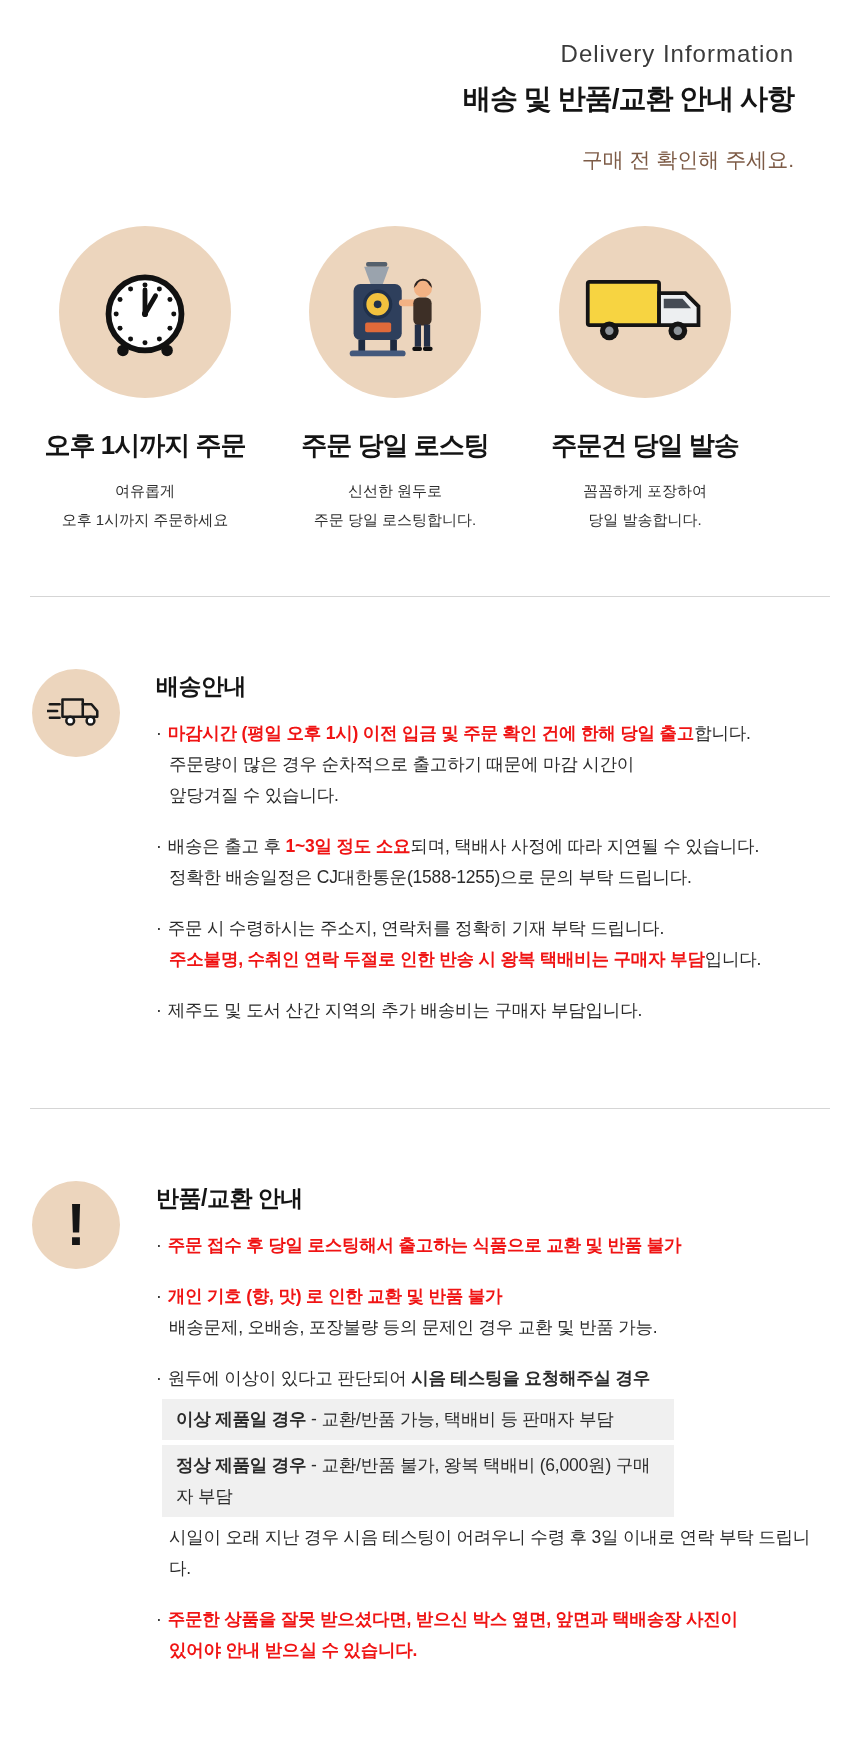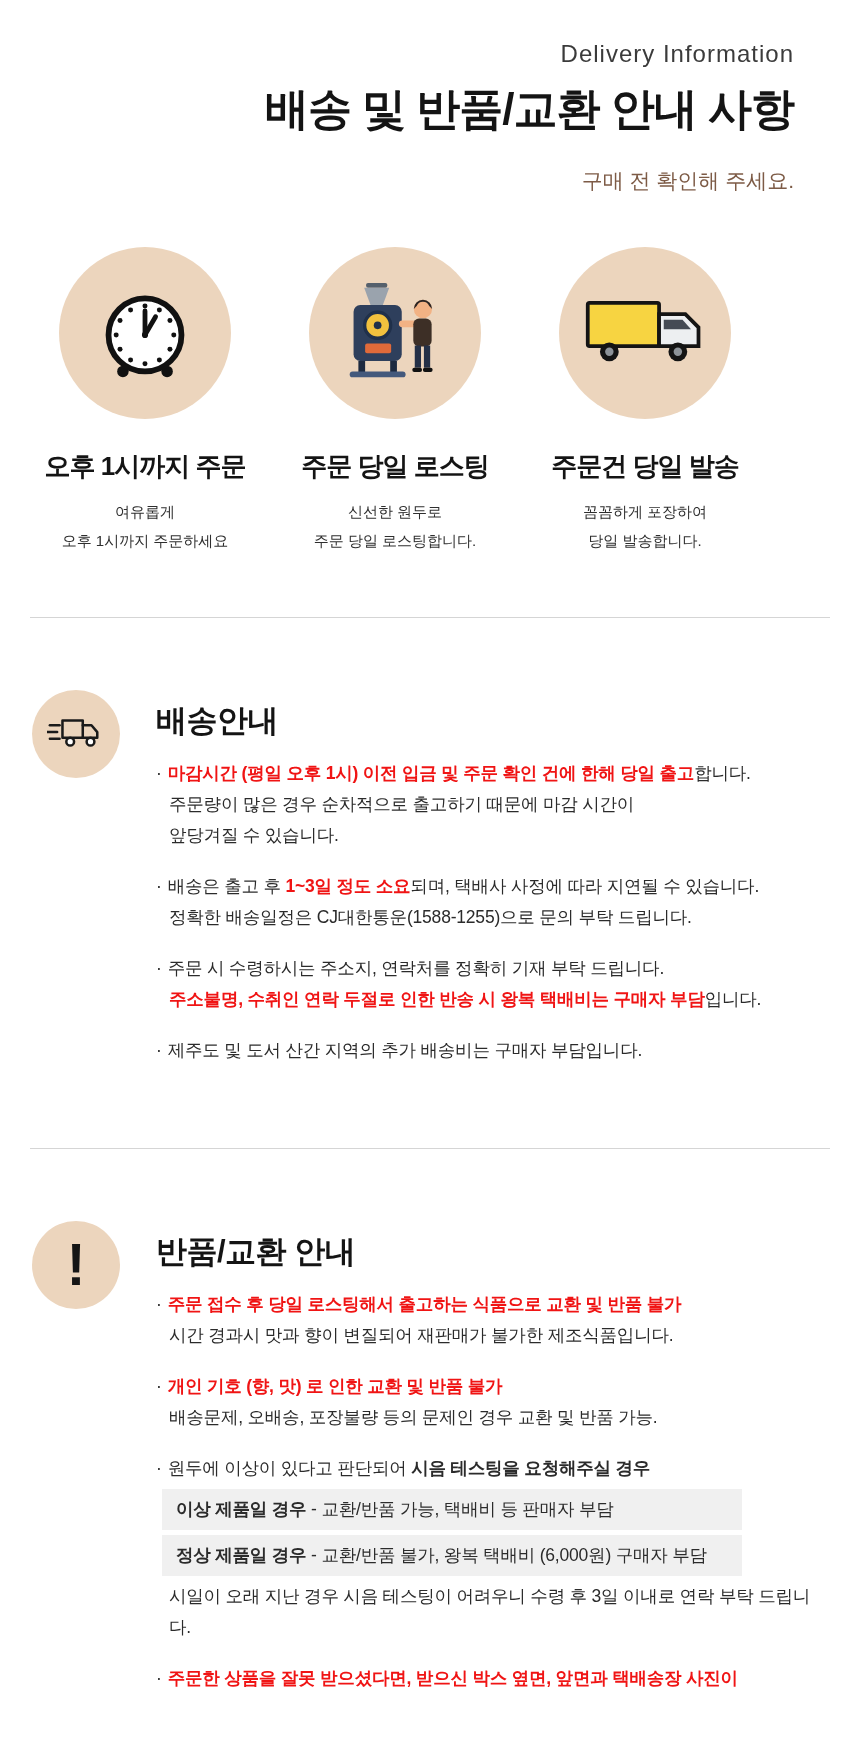--- a/index.html
+++ b/index.html
@@ -9,44 +9,44 @@
   body{
     width:860px; background:#ffffff; color:#2e2e2e;
     font-family:"Liberation Sans", sans-serif;
     -webkit-font-smoothing:antialiased;
   }
   .page{width:860px; padding-bottom:70px;}
   .inner{width:794px;}
   
   .hdr{padding-top:40px; text-align:right;}
   .eyebrow{font-size:24px; font-weight:400; color:#3b3b3b; letter-spacing:1px;}
-  .title{font-size:44px; font-weight:800; color:#141414; margin:12px 0 0; letter-spacing:-1px;}
+  .title{font-size:28px; font-weight:800; color:#141414; margin:12px 0 0; letter-spacing:-1px;}
   .subtitle{font-size:21px; color:var(--brown); margin-top:28px;margin-left:40px;}
   
   .features{display:flex; padding-left:20px; margin-top:52px;}
   .feature{width:250px; text-align:center;}
   .circle{width:172px; height:172px; border-radius:50%; background:var(--beige);
     margin:0 auto; display:flex; align-items:center; justify-content:center;}
   .f-icon{display:flex; align-items:center; justify-content:center;}
   .f-title{margin-top:30px; font-size:26px; font-weight:800; color:#141414; letter-spacing:-1px;}
   .f-line{font-size:15px; line-height:29px; color:#2e2e2e;}
   .f-line.first{margin-top:13px;}
   
   .divider{border:none; border-top:1px solid #d5d5d5; margin:62px 30px 0;}
   
   .info{display:flex; align-items:flex-start; padding:72px 30px 0 32px;}
   .badge{width:88px; height:88px; flex:0 0 88px; border-radius:50%; background:var(--beige);
     display:flex; align-items:center; justify-content:center; margin-right:36px;}
   .content{flex:1; padding-top:2px; min-width:0;}
-  .s-title{font-size:31px; font-weight:800; color:#141414; margin:8px 0 16px; letter-spacing:-0.5px;}
+  .s-title{font-size:23px; font-weight:800; color:#141414; margin:0 0 16px; letter-spacing:-0.5px;}
   .bullet{margin-bottom:20px;}
   .line{font-size:17.5px; line-height:31px; color:#2b2b2b; letter-spacing:-0.2px;}
   .marker{margin-right:6px;}
   .cont{padding-left:13px;}
-  .highlight{background:var(--hl); width:580px; box-sizing:border-box;
+  .highlight{background:var(--hl); width:512px; box-sizing:border-box;
     padding:5px 10px 5px 14px; margin:5px 0 5px 6px;}
   .seg-normal{font-weight:400;}
   .seg-bold{font-weight:800;}
   .seg-red-bold{color:var(--red); font-weight:800;}
   [data-section="returns_section"] .bullet:last-child{margin-top:19px;}
   .excl{font-size:56px; font-weight:800; color:#151515; line-height:1; transform:scaleY(1.05);}
 </style>
 </head>
 <body>
 
@@ -183,32 +183,32 @@
 
   <section class="info" data-section="returns_section">
     <div class="badge">
       <span class="excl">!</span>
     </div>
     <div class="content">
       <h2 class="s-title">반품/교환 안내</h2>
       <div class="bullets">
           <div class="bullet">
             <div class="line"><span class="marker">·</span><span class="seg-red-bold">주문 접수 후 당일 로스팅해서 출고하는 식품으로 교환 및 반품 불가</span></div>
-            <div class="line cont"><span class="seg-normal">시간 경과시 맛과 향이 변질되어 재판매가 불가한 제조식품입니다.</span></div>
           </div>
           <div class="bullet">
             <div class="line"><span class="marker">·</span><span class="seg-red-bold">개인 기호 (향, 맛) 로 인한 교환 및 반품 불가</span></div>
             <div class="line cont"><span class="seg-normal">배송문제, 오배송, 포장불량 등의 문제인 경우 교환 및 반품 가능.</span></div>
           </div>
           <div class="bullet">
             <div class="line"><span class="marker">·</span><span class="seg-normal">원두에 이상이 있다고 판단되어 </span><span class="seg-bold">시음 테스팅을 요청해주실 경우</span></div>
             <div class="line cont highlight"><span class="seg-bold">이상 제품일 경우</span><span class="seg-normal"> - 교환/반품 가능, 택배비 등 판매자 부담</span></div>
             <div class="line cont highlight"><span class="seg-bold">정상 제품일 경우</span><span class="seg-normal"> - 교환/반품 불가, 왕복 택배비 (6,000원) 구매자 부담</span></div>
             <div class="line cont"><span class="seg-normal">시일이 오래 지난 경우 시음 테스팅이 어려우니 수령 후 3일 이내로 연락 부탁 드립니다.</span></div>
           </div>
           <div class="bullet">
             <div class="line"><span class="marker">·</span><span class="seg-red-bold">주문한 상품을 잘못 받으셨다면, 받으신 박스 옆면, 앞면과 택배송장 사진이</span></div>
+            <div class="line cont"><span class="seg-red-bold">있어야 안내 받으실 수 있습니다.</span></div>
           </div>
         </div>
     </div>
   </section>
 
 </div>
 
 </body></html>

